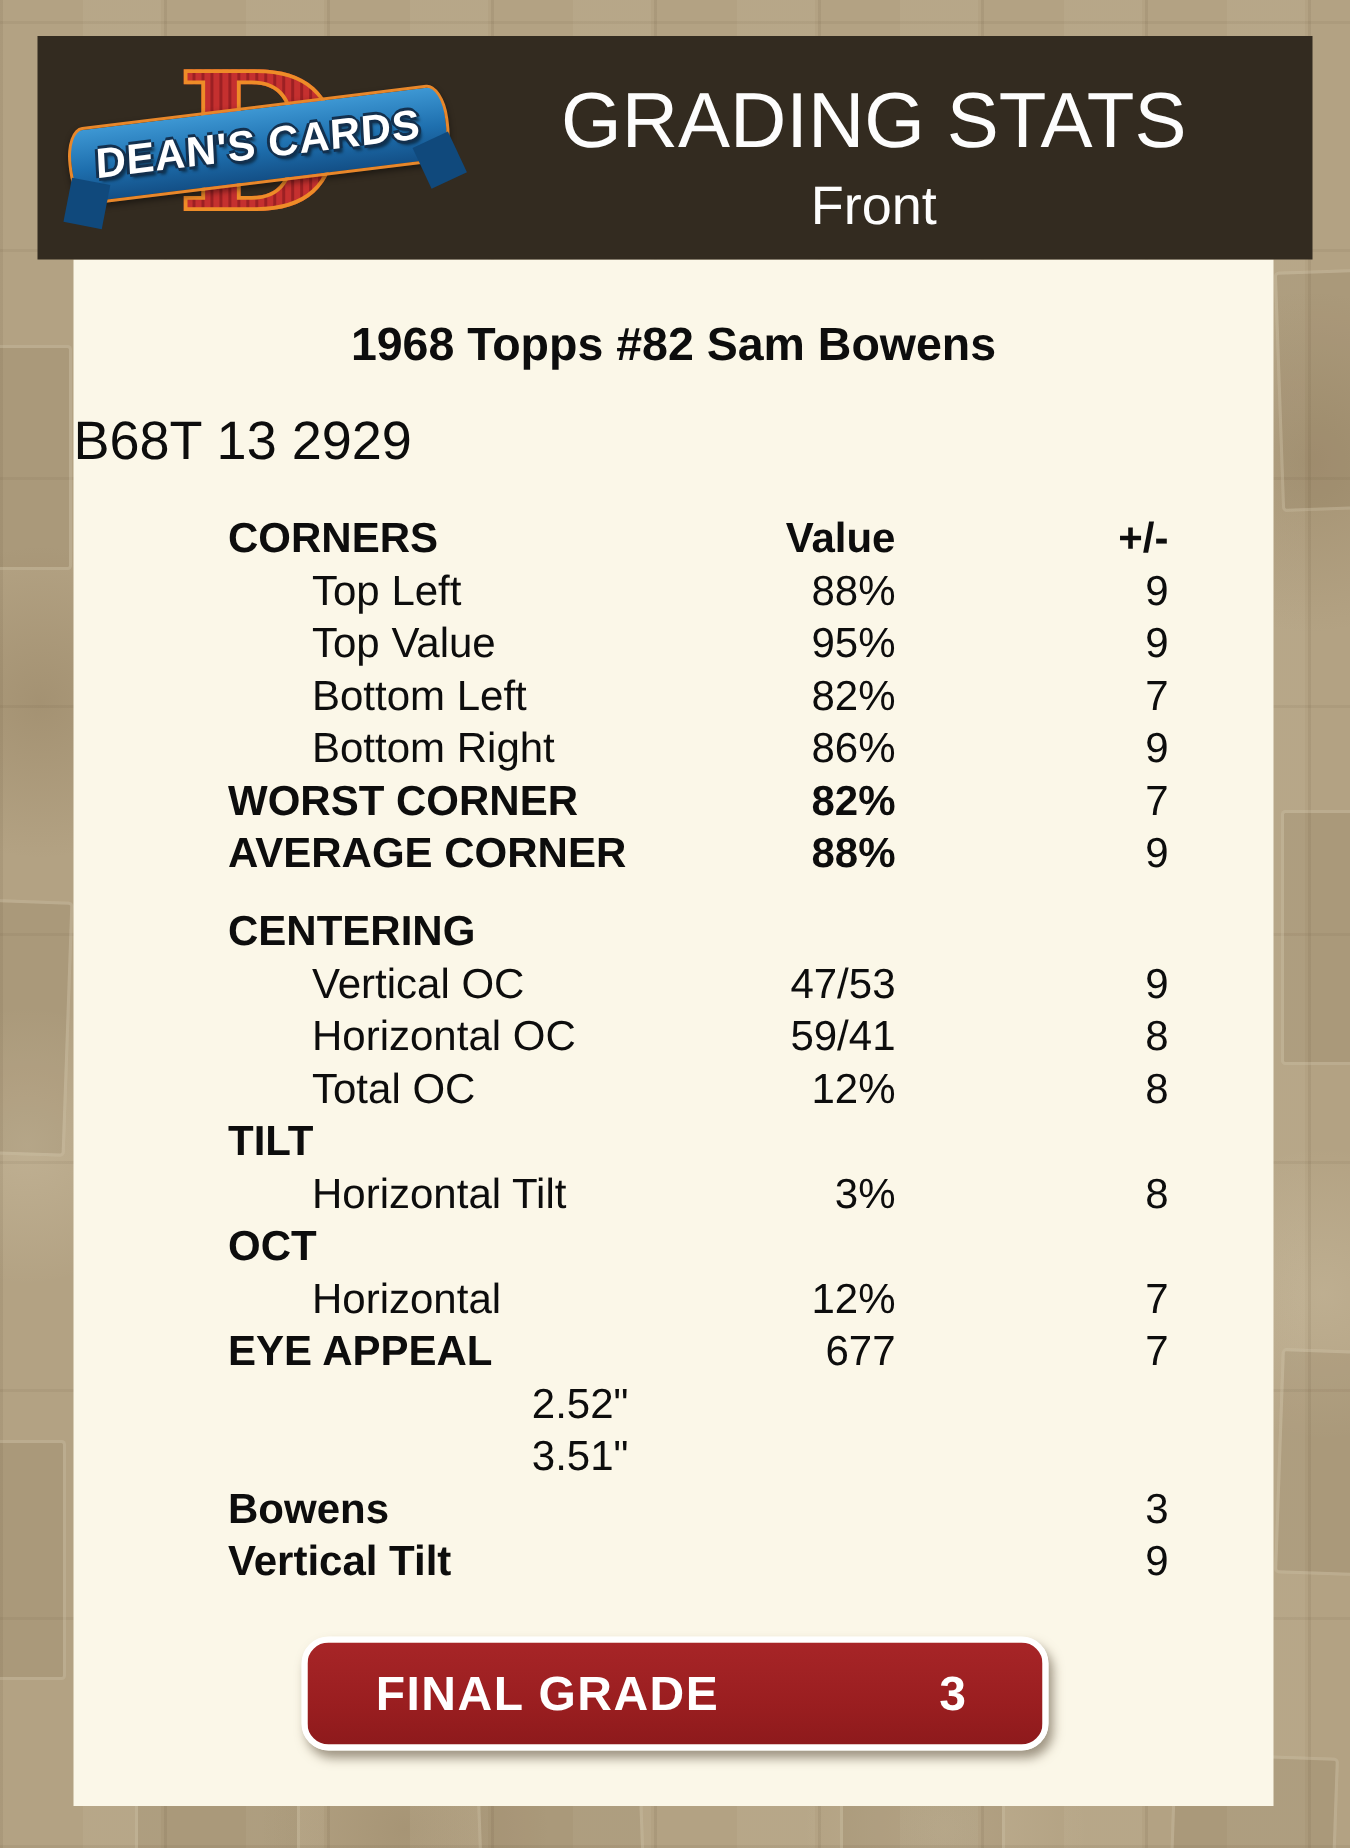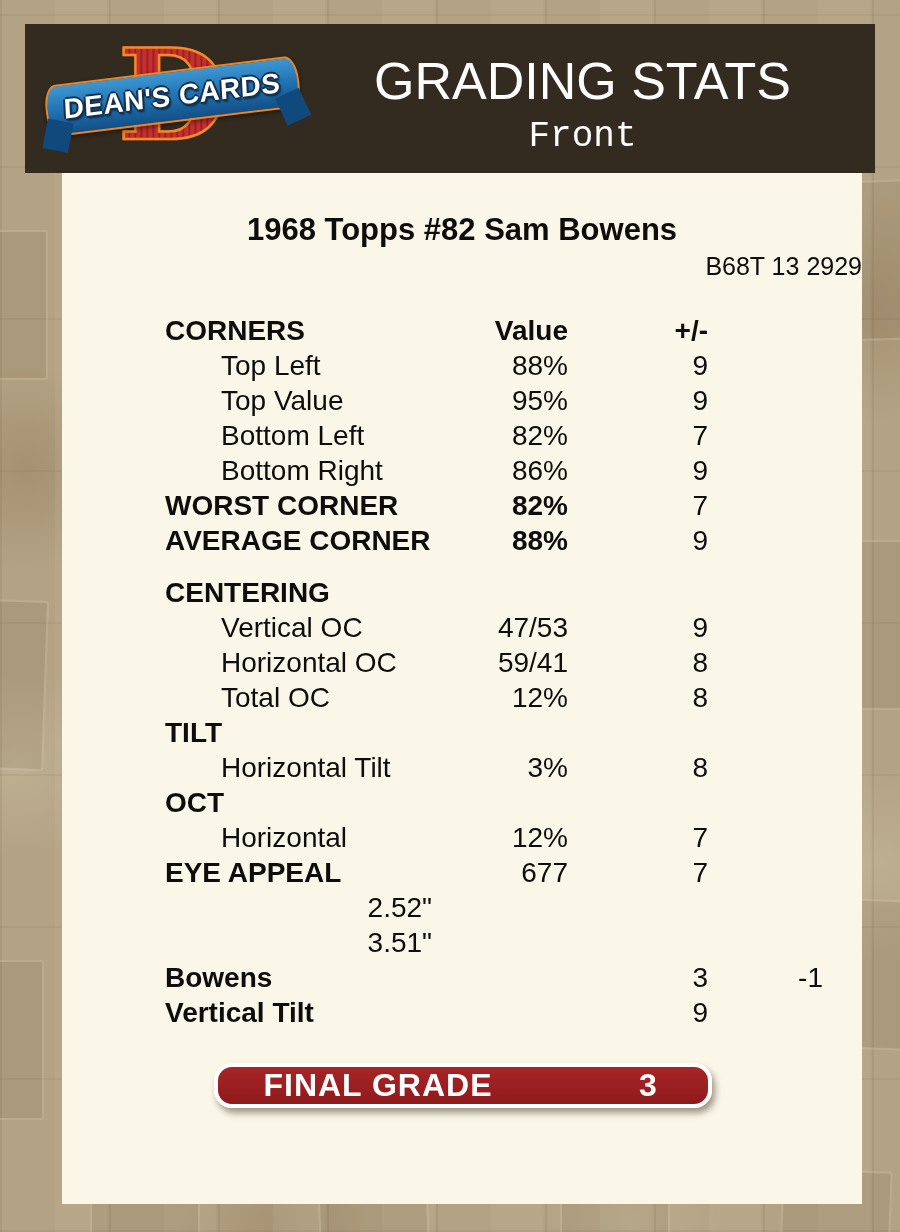--- a/index.html
+++ b/index.html
@@ -67,43 +67,43 @@
     text-shadow:
       -2px 0 0 #13304e, 2px 0 0 #13304e, 0 -2px 0 #13304e, 0 2px 0 #13304e,
       2px 3px 2px rgba(0,0,0,0.5);
     white-space:nowrap;
   }
   .header-titles {
     flex:1; display:flex; flex-direction:column; align-items:center;
     justify-content:center; padding-top:12px; gap:6px;
   }
   .header-title  { color:#fdfdfd; font-size:52px; line-height:58px; }
-  .header-subtitle { color:#fdfdfd; font-size:36px; line-height:42px;font-family:Liberation Mono, monospace; }
+  .header-subtitle { color:#fdfdfd; font-size:36px; line-height:42px; }
   
   .panel {
-    position:absolute; left:62px; top:173px; width:800px; height:1031px;
+    position:absolute; left:49px; top:173px; width:800px; height:1031px;
     background:#fbf7e8; z-index:1;
   }
   .card-title { margin-top:38px; text-align:center; font-size:31px; font-weight:bold; line-height:37px; }
-  .card-code  { text-align:right; font-size:25px; line-height:36px; }
+  .card-code  { text-align:left; font-size:36px; line-height:36px;margin-top:28px; }
   
   .gtable { margin-top:29px; margin-left:103px; font-size:28px; }
   .trow {
     display:grid; grid-template-columns:267px 136px 140px 115px;
-    line-height:35px; height:35px; white-space:nowrap;
+    line-height:35px; height:35px; white-space:nowrap;gap:42px;
   }
   .c-label { text-align:left; }
   .c-label.indent { padding-left:56px; }
   .c-value, .c-max, .c-pm { text-align:right; }
   .bold { font-weight:bold; }
   .row-spacer { height:17px; }
   
   .final-grade {
     position:relative; display:block;
-    margin:33px 0 0 152px; width:498px; height:45px;
+    margin:33px 0 0 152px; width:498px; height:76px;
     background:linear-gradient(180deg,#a72527 0%, #9a1e20 60%, #8e1a1c 100%);
     border:4px solid #ffffff; border-radius:18px;
     box-shadow:3px 5px 7px rgba(80,66,46,0.55);
     cursor:pointer;
   }
   .fg-label {
     position:absolute; left:0; right:170px; top:0; bottom:0;
     display:flex; align-items:center; justify-content:center;
     color:#ffffff; font-size:32px; font-weight:bold; letter-spacing:1px;
   }

